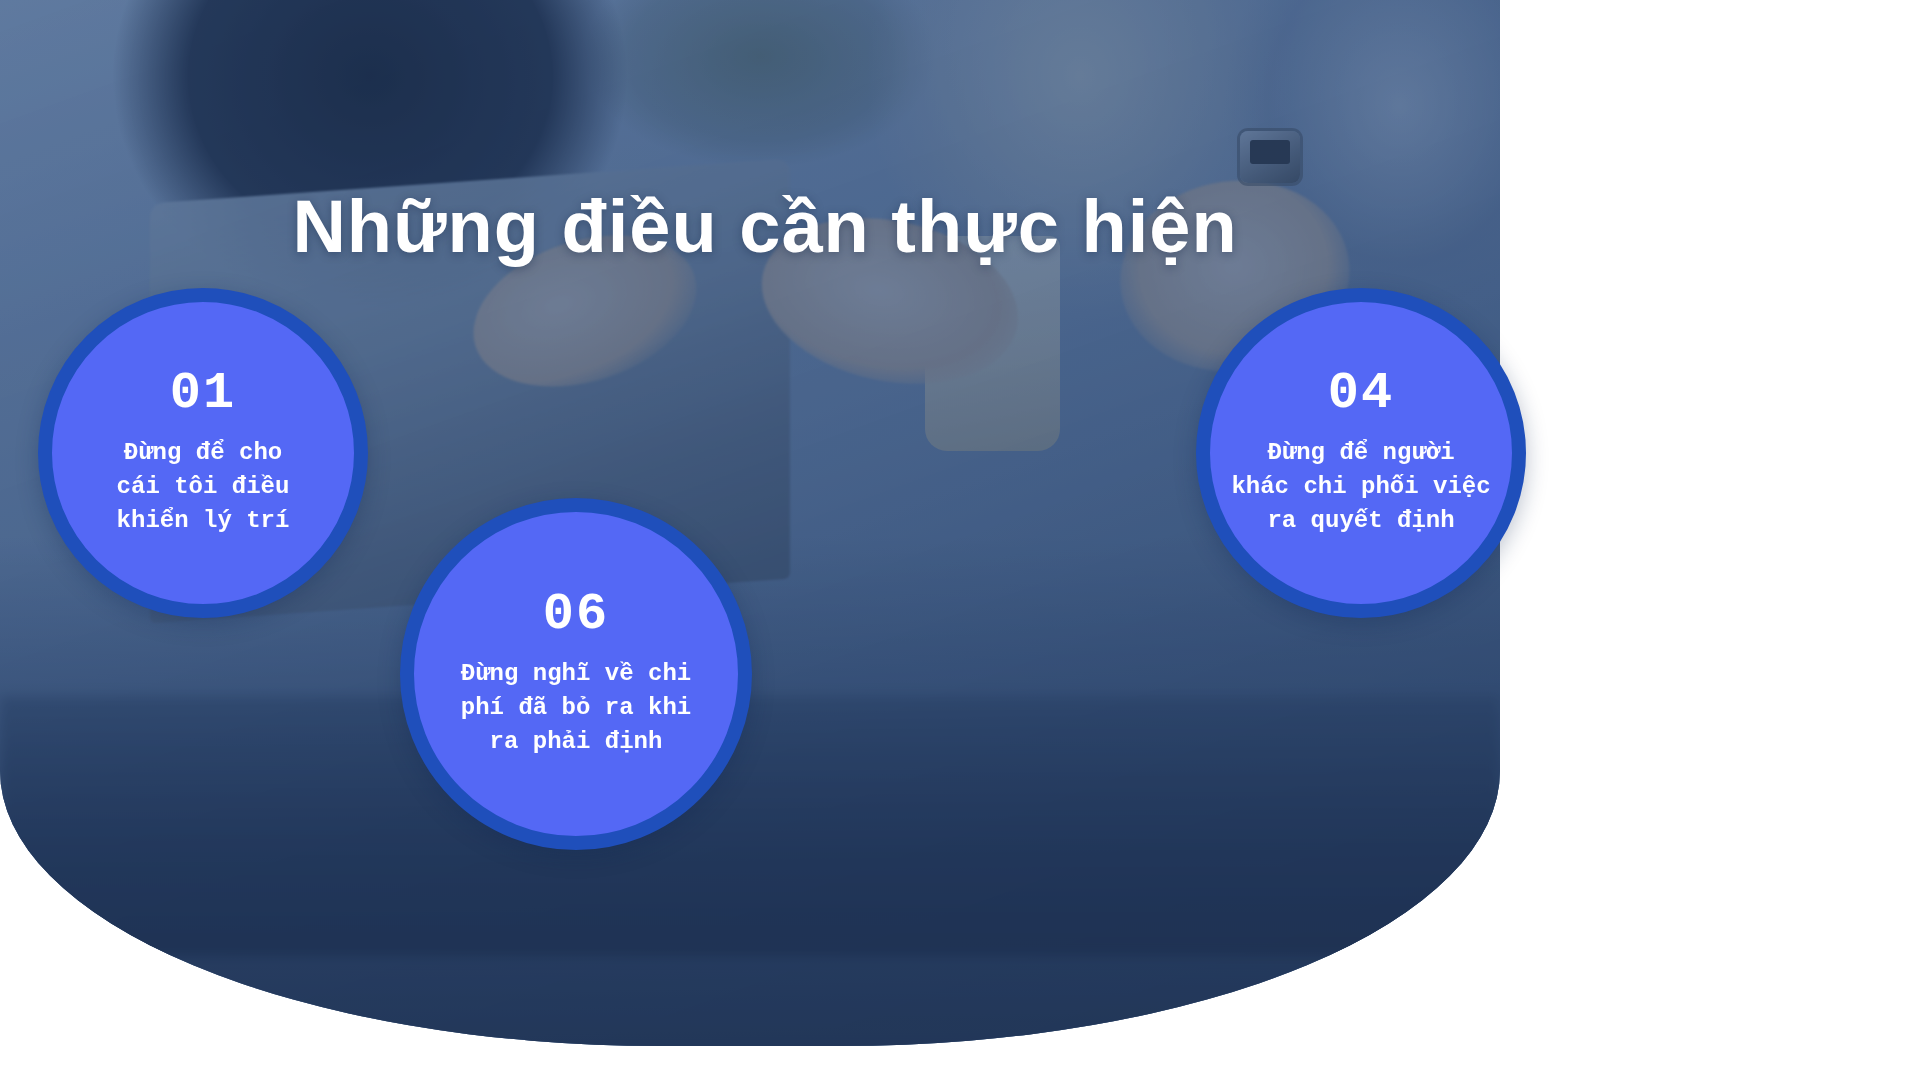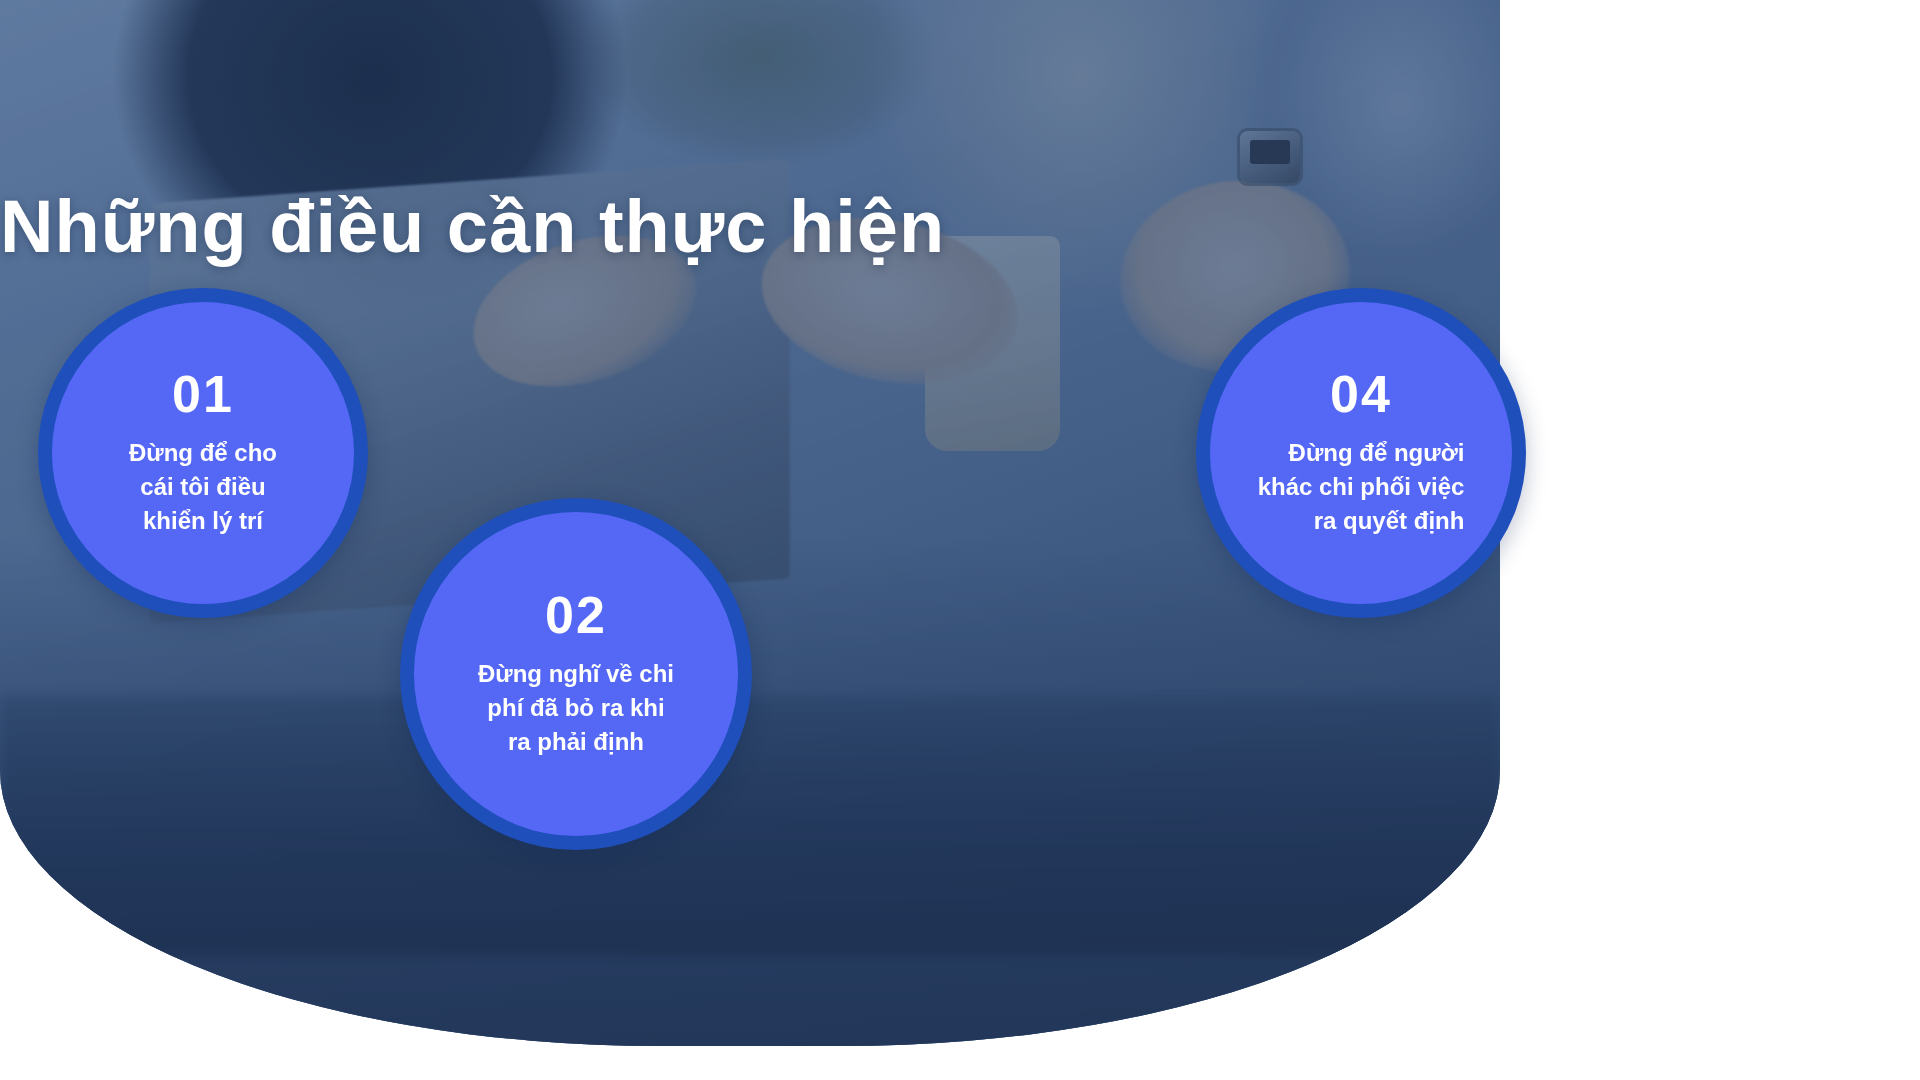--- a/index.html
+++ b/index.html
@@ -98,21 +98,21 @@
   }
   .photo-wrap .tint2{
     position:absolute; inset:0;
     background:rgba(72,110,160,.30);
   }
 
   
   .title {
     position:absolute;
     left:0; top:188px; width:1530px;
-    text-align:left;
+    text-align:center;
     color:#ffffff;
     font-size:74px;
     font-weight:bold;
     letter-spacing:1px;
     line-height:1.05;
     text-shadow:0 2px 10px rgba(12,30,60,.35);
     white-space:nowrap;
   }
 
   
@@ -121,40 +121,41 @@
     border-radius:50%;
     background:#5468f5;
     border:14px solid #1f4fbb;
     display:flex;
     flex-direction:column;
     align-items:center;
     justify-content:center;
     color:#ffffff;
     text-align:center;
     box-shadow:0 6px 22px rgba(15,35,80,.28);
+    font-family:Liberation Mono, monospace;
   }
   .circle .num {
     font-size:52px;
     font-weight:bold;
     letter-spacing:2px;
     line-height:1;
     margin-bottom:16px;
   }
   .circle .body {
     font-size:24px;
     font-weight:bold;
     line-height:1.42;
     padding:0 16px;
     white-space:pre-line;
   }
 
   #c1 { left:38px;   top:288px; width:330px; height:330px; }
   #c2 { left:400px;  top:498px; width:352px; height:352px; }
   #c3 { left:812px;  top:498px; width:352px; height:352px; }
-  #c4 { left:1196px; top:288px; width:330px; height:330px;text-align:right; }
+  #c4 { left:1196px; top:288px; width:330px; height:330px; }
 
   
   .logo {
     position:absolute;
     right:38px; bottom:40px;
     display:flex; align-items:center; gap:6px;
   }
   .logo .mark { width:86px; height:86px; position:relative; }
   .logo .wordmark {
     font-size:46px; font-weight:bold; color:#14306e; letter-spacing:-1px;
@@ -182,21 +183,21 @@
   <div class="title">Những điều cần thực hiện</div>
 
   <div class="circle" id="c1">
     <div class="num">01</div>
     <div class="body">Đừng để cho
 cái tôi điều
 khiển lý trí</div>
   </div>
 
   <div class="circle" id="c2">
-    <div class="num">02</div>
+    <div class="num">06</div>
     <div class="body">Đừng nghĩ về chi
 phí đã bỏ ra khi
 ra phải định</div>
   </div>
 
 
   <div class="circle" id="c4">
     <div class="num">04</div>
     <div class="body">Đừng để người
 khác chi phối việc

